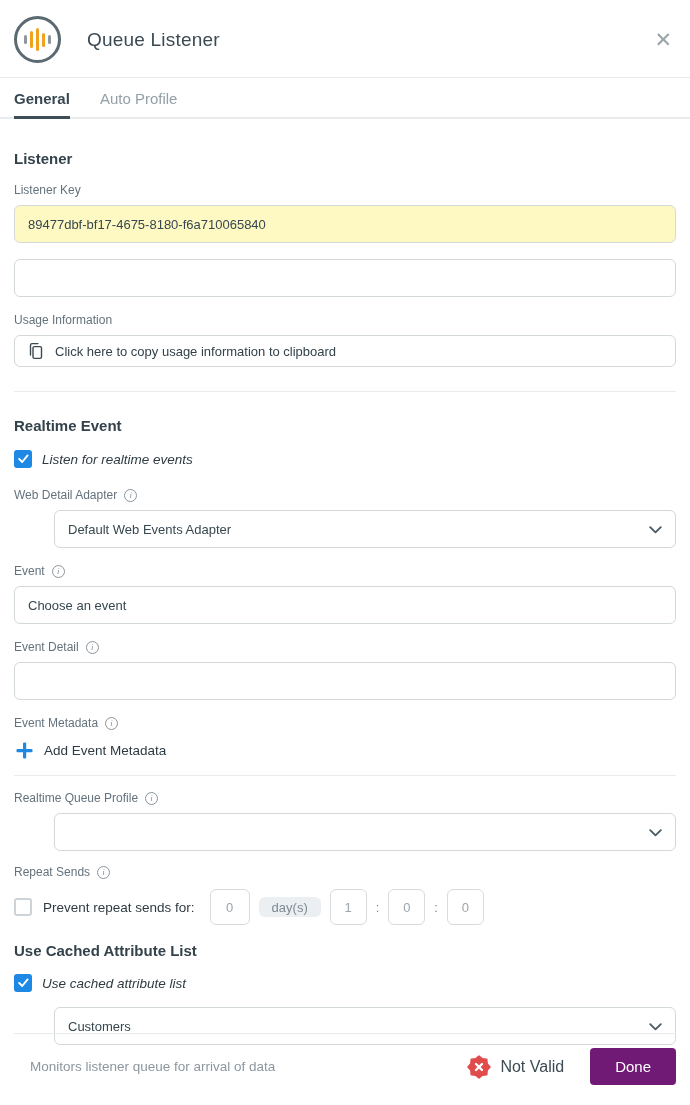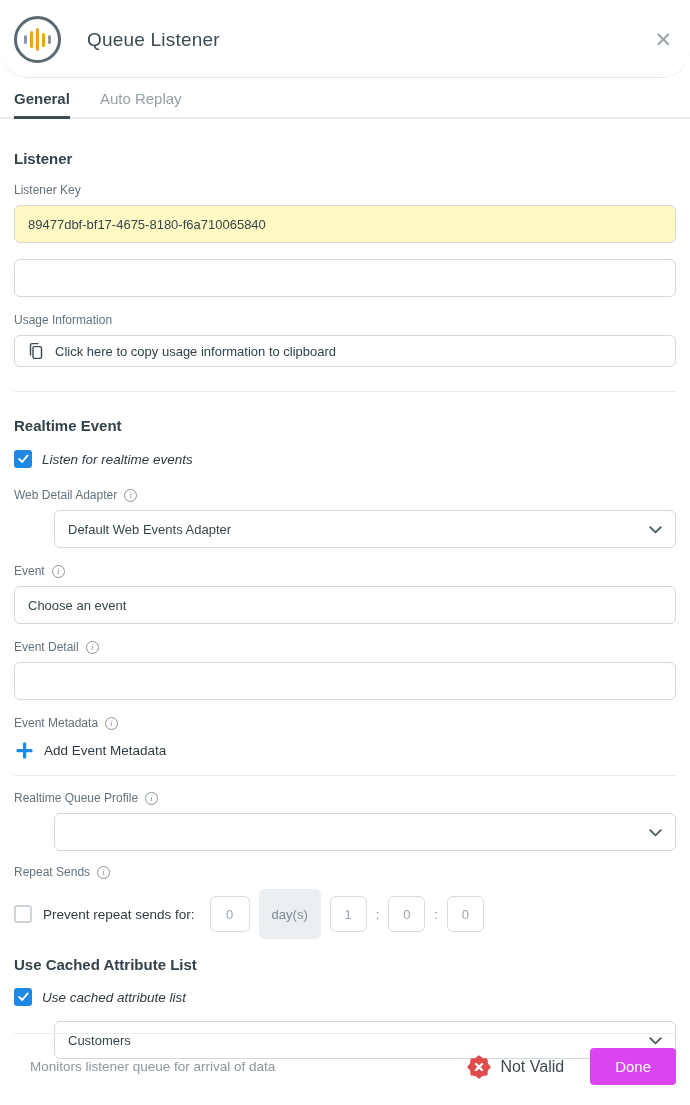--- a/index.html
+++ b/index.html
@@ -1,20 +1,20 @@
 <!DOCTYPE html>
 <html><head>
 <meta charset="utf-8">
 <style>
   * { margin: 0; padding: 0; box-sizing: border-box; }
   html, body { width: 690px; height: 1105px; background: #fff; overflow: hidden; }
   body { font-family: "Liberation Sans", sans-serif; color: #37474f; position: relative; }
 
   
-  .header { display: flex; align-items: center; padding: 16px 18px 14px 14px; border-bottom: 1px solid #e6e9ea; border-radius: 28px; }
+  .header { display: flex; align-items: center; padding: 16px 18px 14px 14px; border-bottom: 1px solid #e6e9ea; }
   .logo-circle { width: 47px; height: 47px; border: 3px solid #5b6a72; border-radius: 50%;
                  display: flex; align-items: center; justify-content: center; gap: 3px; flex: 0 0 auto; }
   .bar { width: 3px; border-radius: 2px; }
   .bar.b1 { height: 9px;  background: #8d979d; }
   .bar.b2 { height: 17px; background: #f0a21c; }
   .bar.b3 { height: 23px; background: #f0a21c; }
   .bar.b4 { height: 14px; background: #f0a21c; }
   .bar.b5 { height: 9px;  background: #8d979d; }
   .title { font-size: 19px; font-weight: 500; color: #3b4a53; margin-left: 26px; letter-spacing: .2px; }
   .close-btn { margin-left: auto; color: #9aa4aa; font-size: 21px; line-height: 1; cursor: pointer; font-weight: 400; }
@@ -48,52 +48,52 @@
   .select-wrap { position: relative; padding-left: 40px; }
   .select-wrap .chev { position: absolute; right: 14px; top: 50%; transform: translateY(-38%); }
 
   .add-row { display: flex; align-items: center; gap: 11px; font-size: 13.5px; font-weight: 500;
              color: #2f3b42; cursor: pointer; margin-top: 2px; padding: 4px 0 2px 2px; }
 
   .repeat-row { display: flex; align-items: center; gap: 9px; margin-top: 10px; }
   .repeat-row .checkbox { margin-right: 2px; }
   .num-input { width: 40px; height: 36px; border: 1px solid #d7dbde; border-radius: 6px; text-align: center;
                font-size: 13px; color: #9aa5ad; background: #fff; font-family: "Liberation Sans", sans-serif; outline: none; }
-  .unit-box { background: #eceff1; color: #7d8b93; border-radius: 6px; height: 50px; padding: 0 13px;
+  .unit-box { background: #eceff1; color: #7d8b93; border-radius: 6px; height: 20px; padding: 0 13px;
               display: flex; align-items: center; font-size: 13px; }
   .colon { color: #7d8b93; font-size: 13px; }
 
   
   .footer { position: absolute; bottom: 0; left: 0; right: 0; }
   .footer-line { height: 1px; background: #e9ebec; margin: 0 14px; }
   .footer-row { display: flex; align-items: center; padding: 14px 14px 20px 14px; }
   .footer-desc { color: #8d979e; font-size: 13.5px; margin-left: 16px; }
   .status-group { margin-left: auto; display: flex; align-items: center; gap: 9px; }
   .status-text { font-size: 16px; color: #3b4a53; }
-  .done-btn { background: #d946ef; color: #fff; border: none; border-radius: 4px; padding: 0 25px; height: 37px;
+  .done-btn { background: #701a75; color: #fff; border: none; border-radius: 4px; padding: 0 25px; height: 37px;
               font-size: 15px; margin-left: 17px; cursor: pointer; font-family: "Liberation Sans", sans-serif; }
 </style>
 </head>
 <body>
 
 <div class="header">
   <div class="logo-circle">
     <span class="bar b1"></span>
       <span class="bar b2"></span>
       <span class="bar b3"></span>
       <span class="bar b4"></span>
       <span class="bar b5"></span>
   </div>
   <div class="title">Queue Listener</div>
   <div class="close-btn">✕</div>
 </div>
 
 <div class="tabs">
   <div class="tab active">General</div>
-  <div class="tab">Auto Replay</div>
+  <div class="tab">Auto Profile</div>
 </div>
 
 <div class="content">
 
   <div class="section-heading" style="margin-top:16px">Listener</div>
 
   <div class="field">
     <div class="field-label">Listener Key</div>
     <input class="text-input disabled" readonly="" value="89477dbf-bf17-4675-8180-f6a710065840" style="">
   </div>

